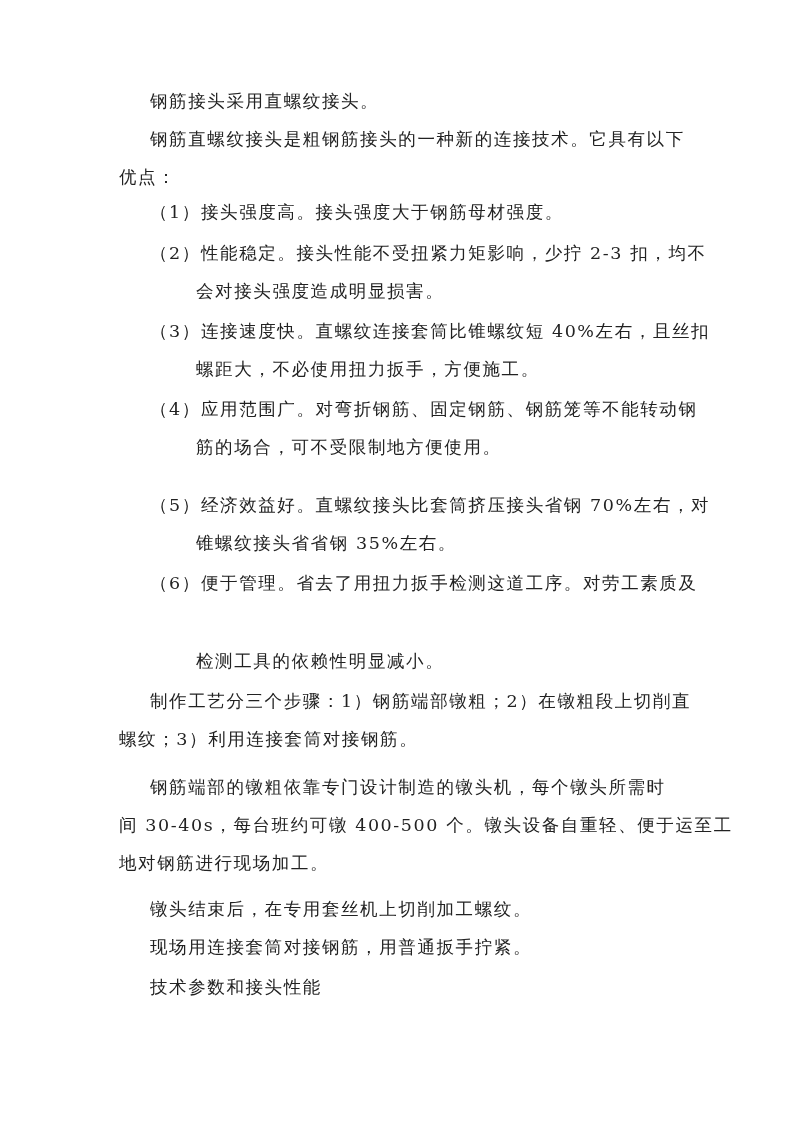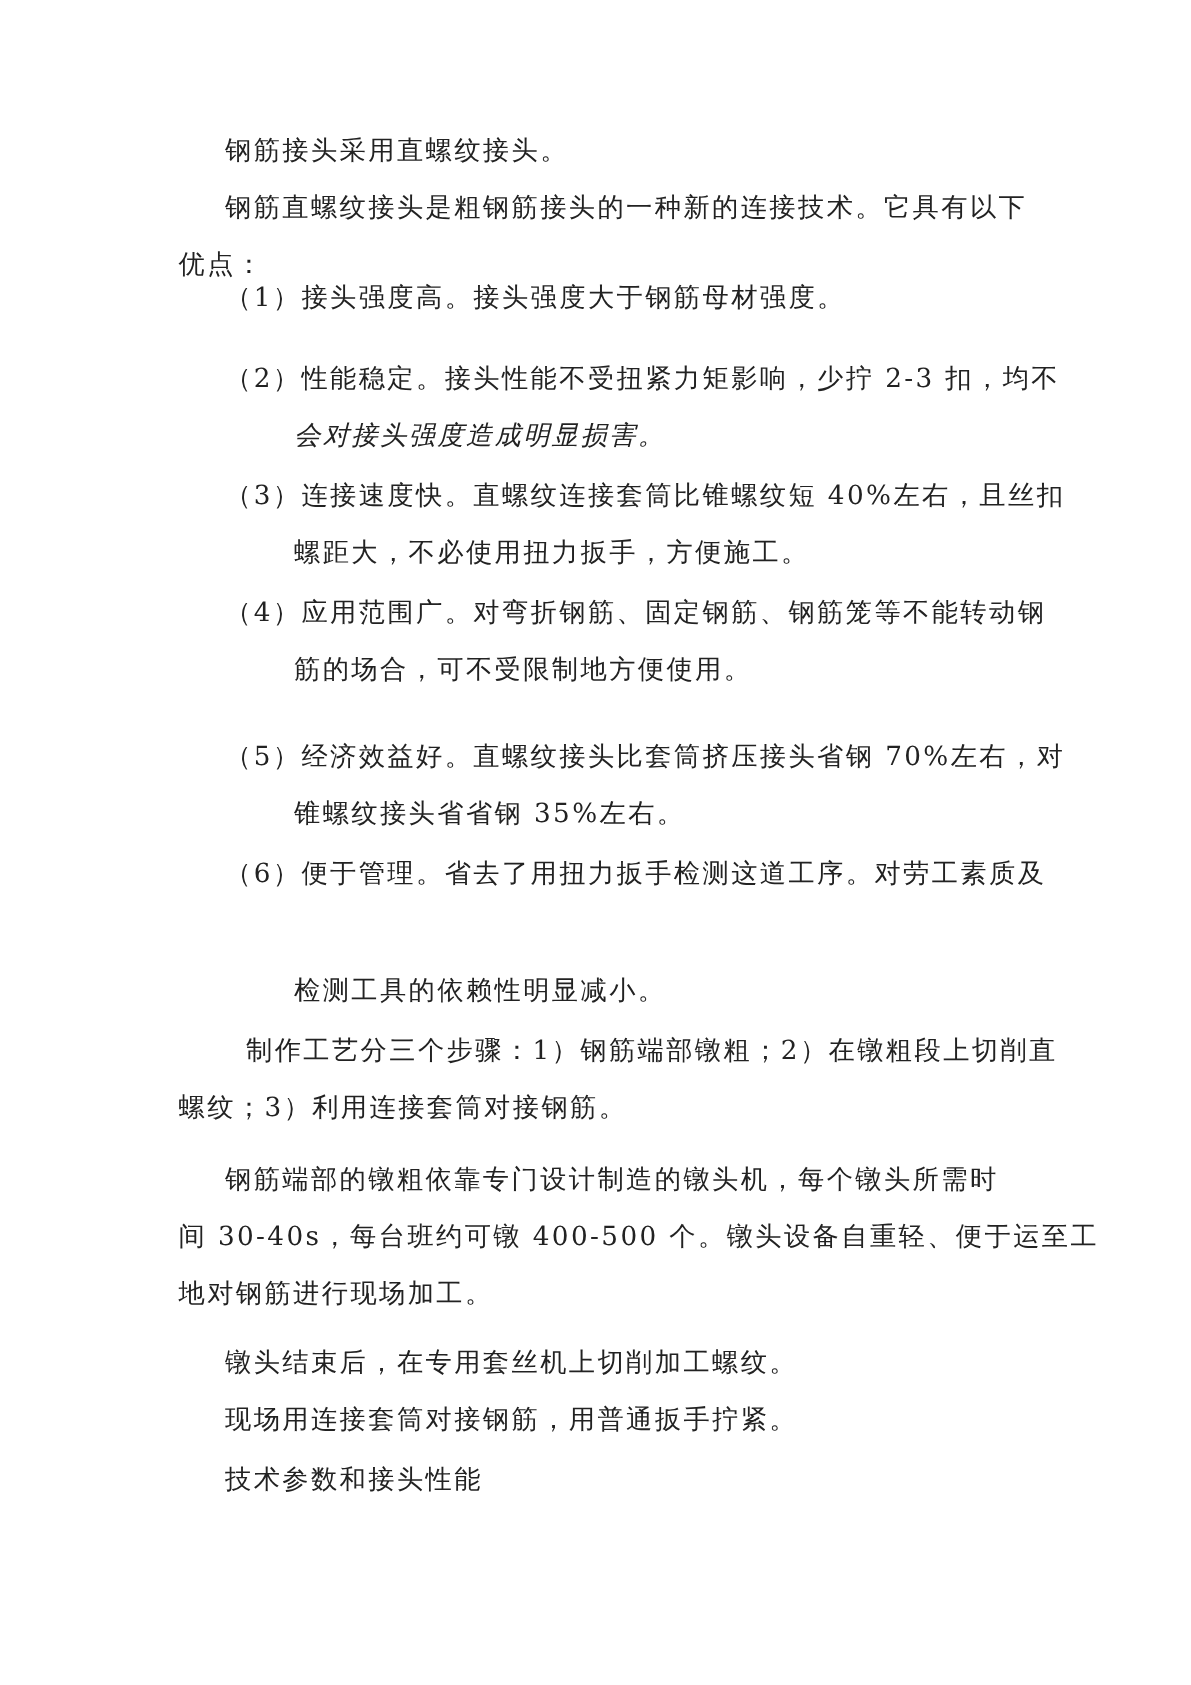--- a/index.html
+++ b/index.html
@@ -32,33 +32,33 @@
   }
 </style>
 </head>
 <body>
 
 <div class="page">
   <div class="line" style="left:150px;top:90px;">钢筋接头采用直螺纹接头。</div>
   <div class="line" style="left:150px;top:128px;">钢筋直螺纹接头是粗钢筋接头的一种新的连接技术。它具有以下</div>
   <div class="line" style="left:119px;top:166px;">优点：</div>
 
-  <div class="line" style="left:150px;top:188px;">（1）接头强度高。接头强度大于钢筋母材强度。</div>
+  <div class="line" style="left:150px;top:201px;">（1）接头强度高。接头强度大于钢筋母材强度。</div>
   <div class="line" style="left:150px;top:242px;">（2）性能稳定。接头性能不受扭紧力矩影响，少拧 2-3 扣，均不</div>
-  <div class="line" style="left:196px;top:280px;font-style:italic;">会对接头强度造成明显损害。</div>
+  <div class="line" style="left:196px;top:280px;">会对接头强度造成明显损害。</div>
   <div class="line" style="left:150px;top:320px;">（3）连接速度快。直螺纹连接套筒比锥螺纹短 40%左右，且丝扣</div>
   <div class="line" style="left:196px;top:358px;">螺距大，不必使用扭力扳手，方便施工。</div>
   <div class="line" style="left:150px;top:398px;">（4）应用范围广。对弯折钢筋、固定钢筋、钢筋笼等不能转动钢</div>
   <div class="line" style="left:196px;top:436px;">筋的场合，可不受限制地方便使用。</div>
   <div class="line" style="left:150px;top:494px;">（5）经济效益好。直螺纹接头比套筒挤压接头省钢 70%左右，对</div>
   <div class="line" style="left:196px;top:532px;">锥螺纹接头省省钢 35%左右。</div>
   <div class="line" style="left:150px;top:572px;">（6）便于管理。省去了用扭力扳手检测这道工序。对劳工素质及</div>
   <div class="line" style="left:196px;top:610px;margin-top:40px;">检测工具的依赖性明显减小。</div>
 
-  <div class="line" style="left:150px;top:690px;margin-left:14px;">制作工艺分三个步骤：1）钢筋端部镦粗；2）在镦粗段上切削直</div>
+  <div class="line" style="left:150px;top:690px;">制作工艺分三个步骤：1）钢筋端部镦粗；2）在镦粗段上切削直</div>
   <div class="line" style="left:119px;top:728px;">螺纹；3）利用连接套筒对接钢筋。</div>
 
   <div class="line" style="left:150px;top:776px;">钢筋端部的镦粗依靠专门设计制造的镦头机，每个镦头所需时</div>
   <div class="line" style="left:119px;top:814px;">间 30-40s，每台班约可镦 400-500 个。镦头设备自重轻、便于运至工</div>
   <div class="line" style="left:119px;top:852px;">地对钢筋进行现场加工。</div>
 
   <div class="line" style="left:150px;top:898px;">镦头结束后，在专用套丝机上切削加工螺纹。</div>
   <div class="line" style="left:150px;top:936px;">现场用连接套筒对接钢筋，用普通扳手拧紧。</div>
   <div class="line" style="left:150px;top:976px;">技术参数和接头性能</div>
 </div>

